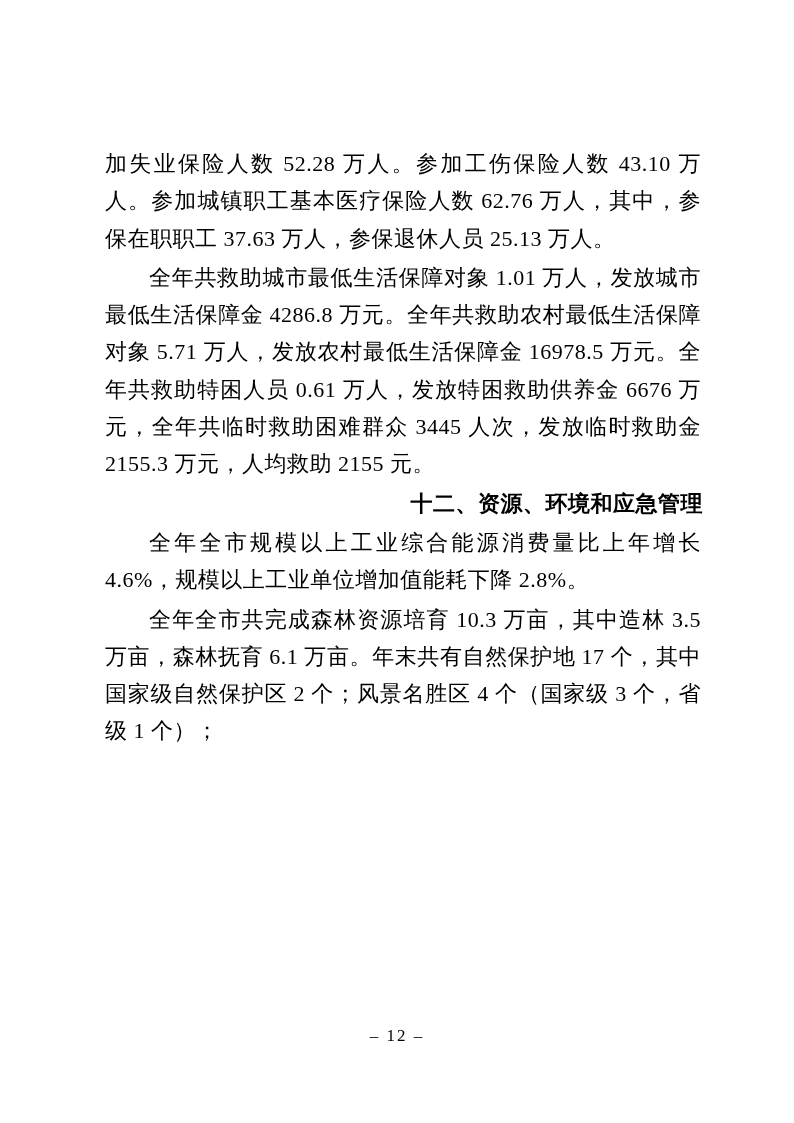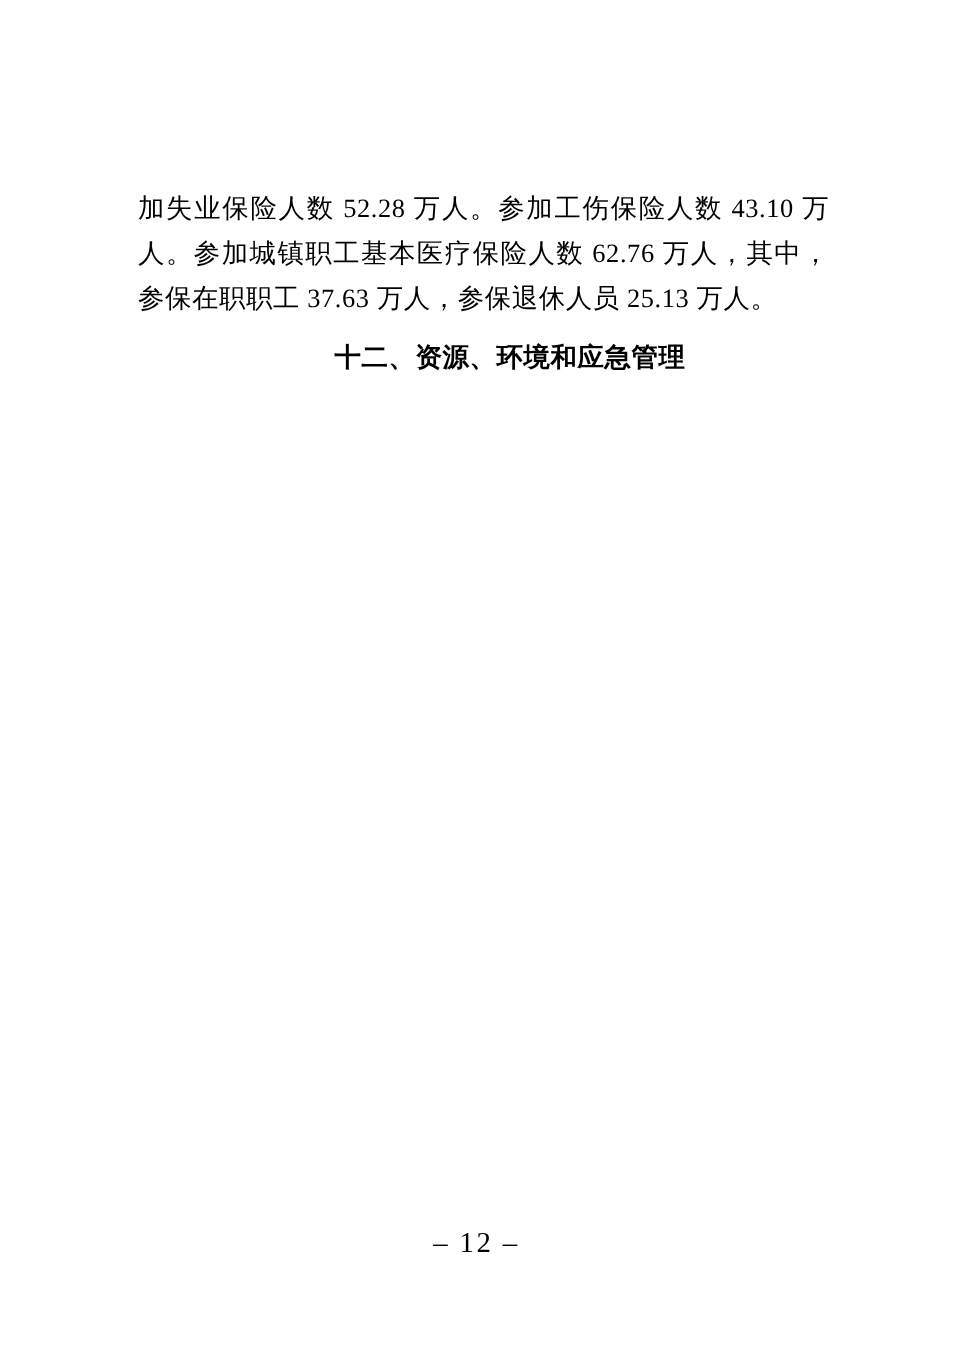--- a/index.html
+++ b/index.html
@@ -21,59 +21,62 @@
     top: 143px;
     width: 600px;
     font-family: "Liberation Serif", "DejaVu Serif", serif;
     font-size: 22px;
     line-height: 37.3px;
     text-align: justify;
     text-justify: inter-ideograph;
     letter-spacing: 0.5px;
   }
   .para {
-    margin: 12px;
+    margin: 2px;
     text-indent: 2em;
   }
   .para.no-indent {
     text-indent: 0;
   }
   .section-heading {
     margin: 0;
     text-indent: 2em;
     font-family: "Liberation Sans", "DejaVu Sans", sans-serif;
     font-weight: bold;
     font-size: 22px;
     line-height: 37.3px;
-    text-align: center;
+    text-align: right;
     letter-spacing: 0.5px;
   }
   .page-footer {
     position: absolute;
     left: 0;
     top: 1022px;
     width: 100%;
     text-align: center;
     font-family: "Liberation Serif", "DejaVu Serif", serif;
-    font-size: 24px;
+    font-size: 17px;
     line-height: 28px;
     letter-spacing: 2px;
   }
 </style>
 </head>
 <body>
 
 <div class="page">
 
   <div class="text-block">
     <p class="para no-indent">加失业保险人数 52.28 万人。参加工伤保险人数 43.10 万人。参加城镇职工基本医疗保险人数 62.76 万人，其中，参保在职职工 37.63 万人，参保退休人员 25.13 万人。</p>
 
+    <p class="para">全年共救助城市最低生活保障对象 1.01 万人，发放城市最低生活保障金 4286.8 万元。全年共救助农村最低生活保障对象 5.71 万人，发放农村最低生活保障金 16978.5 万元。全年共救助特困人员 0.61 万人，发放特困救助供养金 6676 万元，全年共临时救助困难群众 3445 人次，发放临时救助金 2155.3 万元，人均救助 2155 元。</p>
 
     <h2 class="section-heading">十二、资源、环境和应急管理</h2>
 
 
+    <p class="para">全年全市规模以上工业综合能源消费量比上年增长 4.6%，规模以上工业单位增加值能耗下降 2.8%。</p>
 
 
+    <p class="para">全年全市共完成森林资源培育 10.3 万亩，其中造林 3.5 万亩，森林抚育 6.1 万亩。年末共有自然保护地 17 个，其中国家级自然保护区 2 个；风景名胜区 4 个（国家级 3 个，省级 1 个）；</p>
   </div>
 
   <div class="page-footer">– 12 –</div>
 
 </div>
 
 </body></html>

